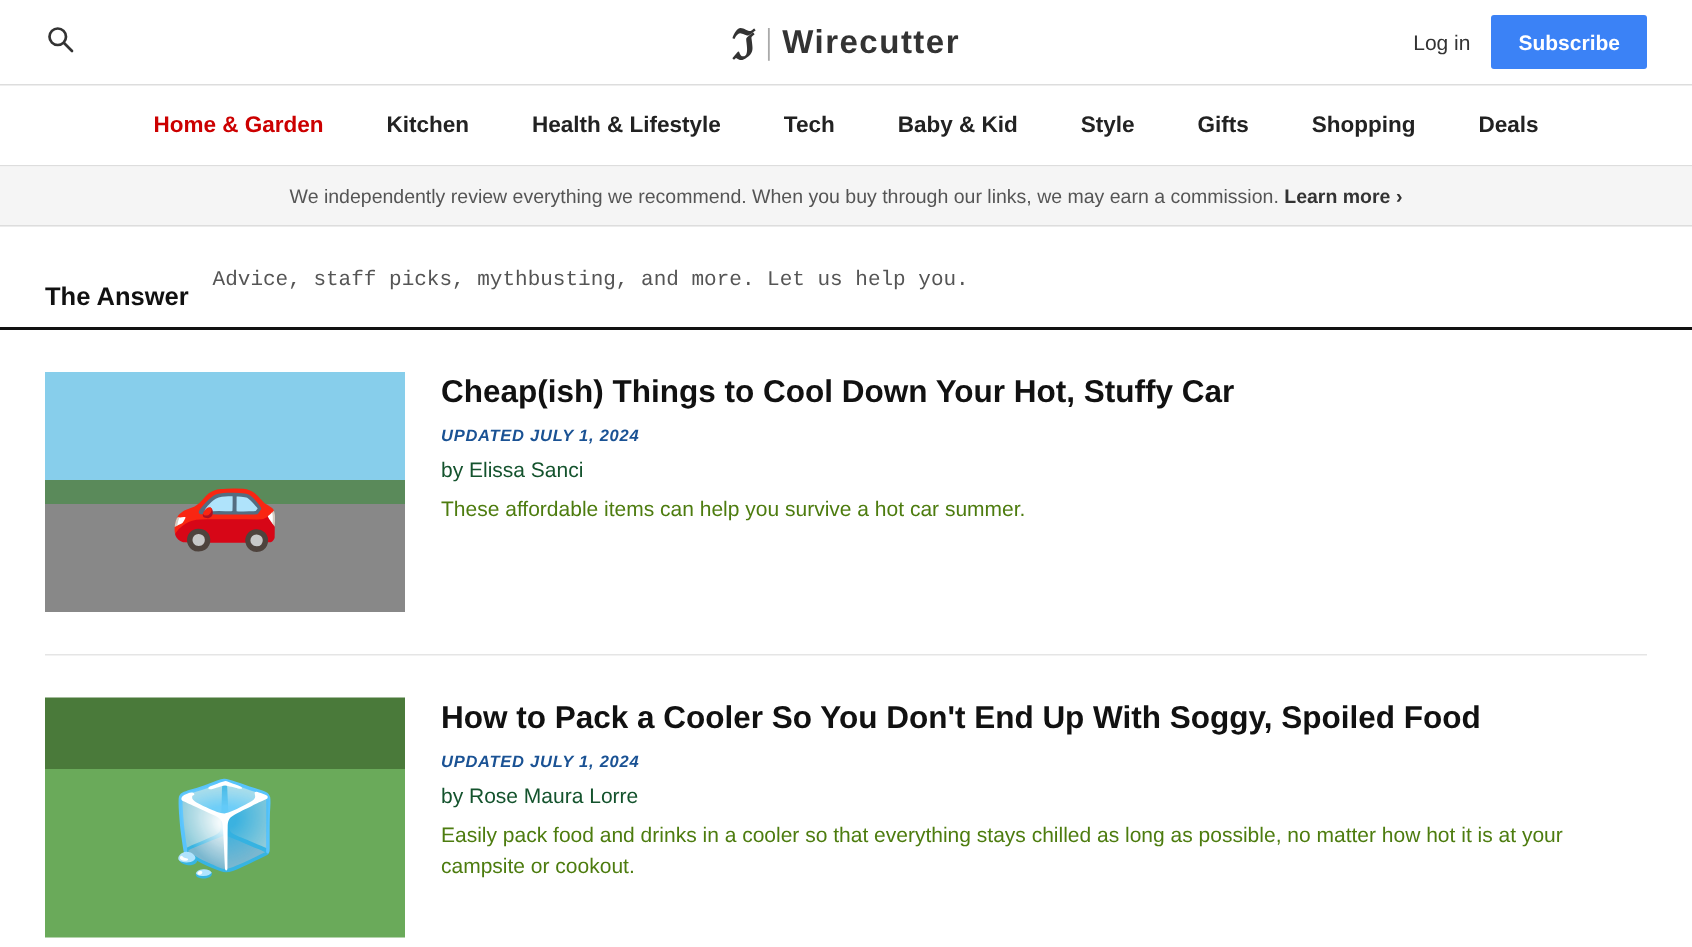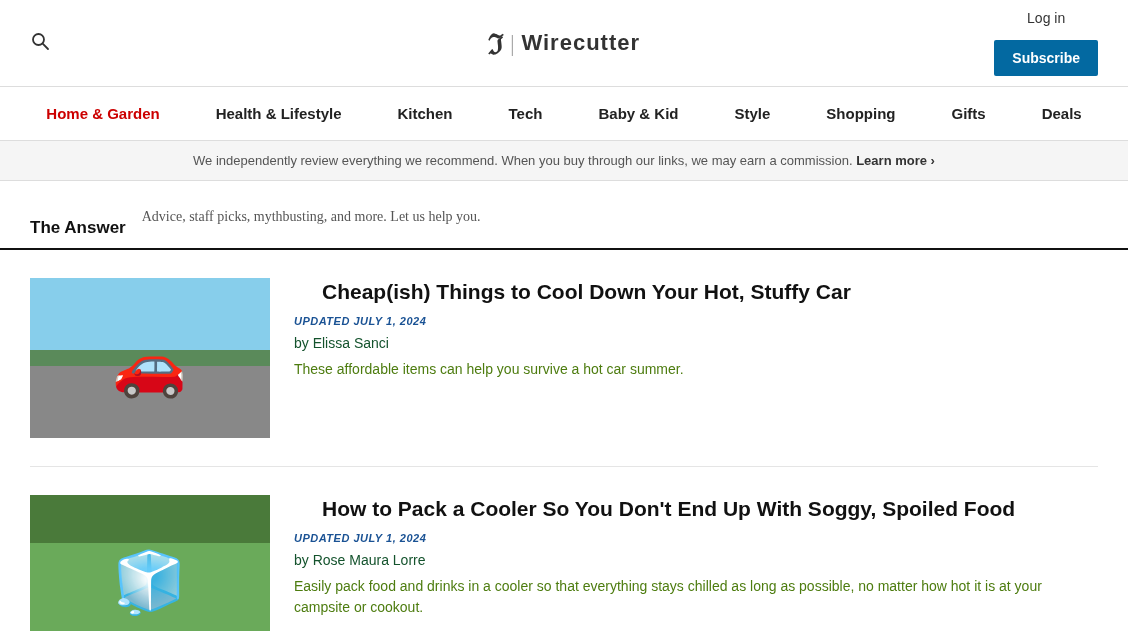--- a/index.html
+++ b/index.html
@@ -41,48 +41,47 @@
       align-items: center;
     }
     .search-icon-wrap {
       cursor: pointer;
       font-size: 18px;
       color: #333;
     }
     .header-right {
       display: flex;
       gap: 14px;
-      flex-direction: column;
     }
     .login-btn {
       background: none;
       border: none;
       cursor: pointer;
       font-size: 14px;
       color: #333;
       font-family: Arial, sans-serif;
     }
     .subscribe-btn {
-      background: #0369a1;
+      background: #3b82f6;
       color: #fff;
       border: none;
       cursor: pointer;
       font-size: 14px;
       font-family: Arial, sans-serif;
       font-weight: bold;
       padding: 10px 18px;
       border-radius: 2px;
     }
 
     
     .nav {
       display: flex;
       align-items: center;
       justify-content: center;
-      gap: 16px;
+      gap: 2px;
       padding: 0 20px;
       border-bottom: 1px solid #ddd;
     }
     .nav-item {
       padding: 18px 20px;
       font-size: 15px;
       font-family: Arial, sans-serif;
       font-weight: bold;
       cursor: pointer;
       color: #222;
@@ -118,21 +117,21 @@
     }
     .section-title {
       font-size: 17px;
       font-weight: bold;
       font-family: Arial, sans-serif;
       color: #111;
       margin-top: 23px;
     }
     .section-subtitle {
       font-size: 14px;
-      font-family: Liberation Serif, serif;
+      font-family: Liberation Mono, monospace;
       color: #555;
     }
 
     
     .article-list {
       padding: 0 30px;
     }
     .article-item {
       display: flex;
       gap: 24px;
@@ -181,21 +180,20 @@
     }
     .article-title {
       font-size: 21px;
       font-family: Arial, sans-serif;
       font-weight: bold;
       color: #111;
       line-height: 1.3;
       margin-bottom: 10px;
       text-decoration: none;
       display: block;
-      margin-left: 28px;
     }
     .article-updated {
       font-size: 11px;
       font-family: Arial, sans-serif;
       font-weight: bold;
       color: #1a5294;
       letter-spacing: 0.5px;
       text-transform: uppercase;
       margin-bottom: 8px;
       font-style: italic;
@@ -231,27 +229,27 @@
     <span class="site-name">Wirecutter</span>
   </div>
   <div class="header-right">
     <button class="login-btn">Log in</button>
     <button class="subscribe-btn">Subscribe</button>
   </div>
 </header>
 
 <nav class="nav">
   <a class="nav-item active" href="#">Home &amp; Garden</a>
+  <a class="nav-item" href="#">Kitchen</a>
   <a class="nav-item" href="#">Health &amp; Lifestyle</a>
-  <a class="nav-item" href="#">Kitchen</a>
   <a class="nav-item" href="#">Tech</a>
   <a class="nav-item" href="#">Baby &amp; Kid</a>
   <a class="nav-item" href="#">Style</a>
+  <a class="nav-item" href="#">Gifts</a>
   <a class="nav-item" href="#">Shopping</a>
-  <a class="nav-item" href="#">Gifts</a>
   <a class="nav-item" href="#">Deals</a>
 </nav>
 
 <div class="info-bar">
   <span>We independently review everything we recommend. When you buy through our links, we may earn a commission.</span>
   <a href="#">Learn more ›</a>
 </div>
 
 <div class="section-header">
   <span class="section-title">The Answer</span>

